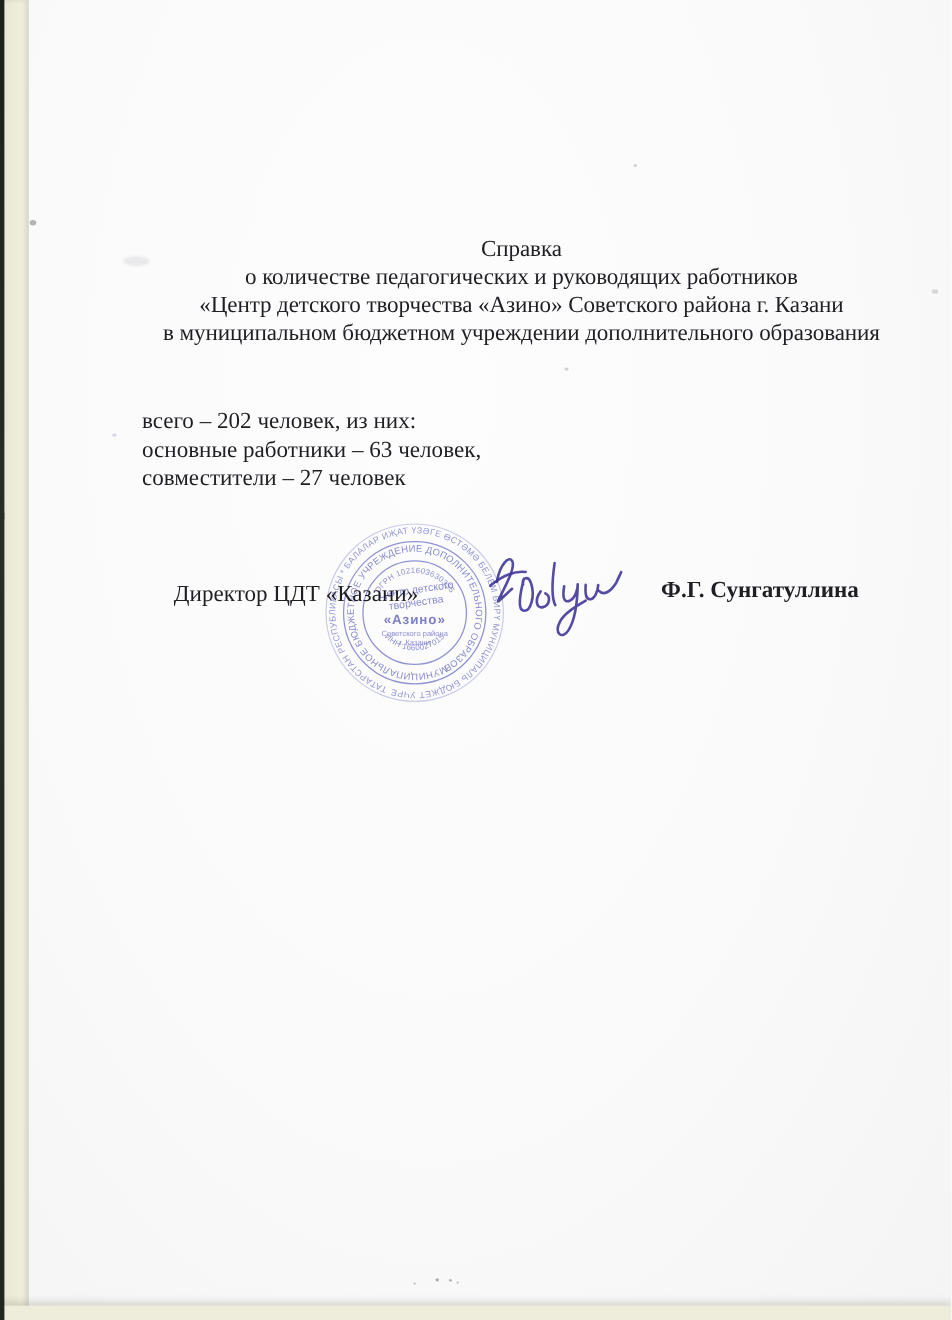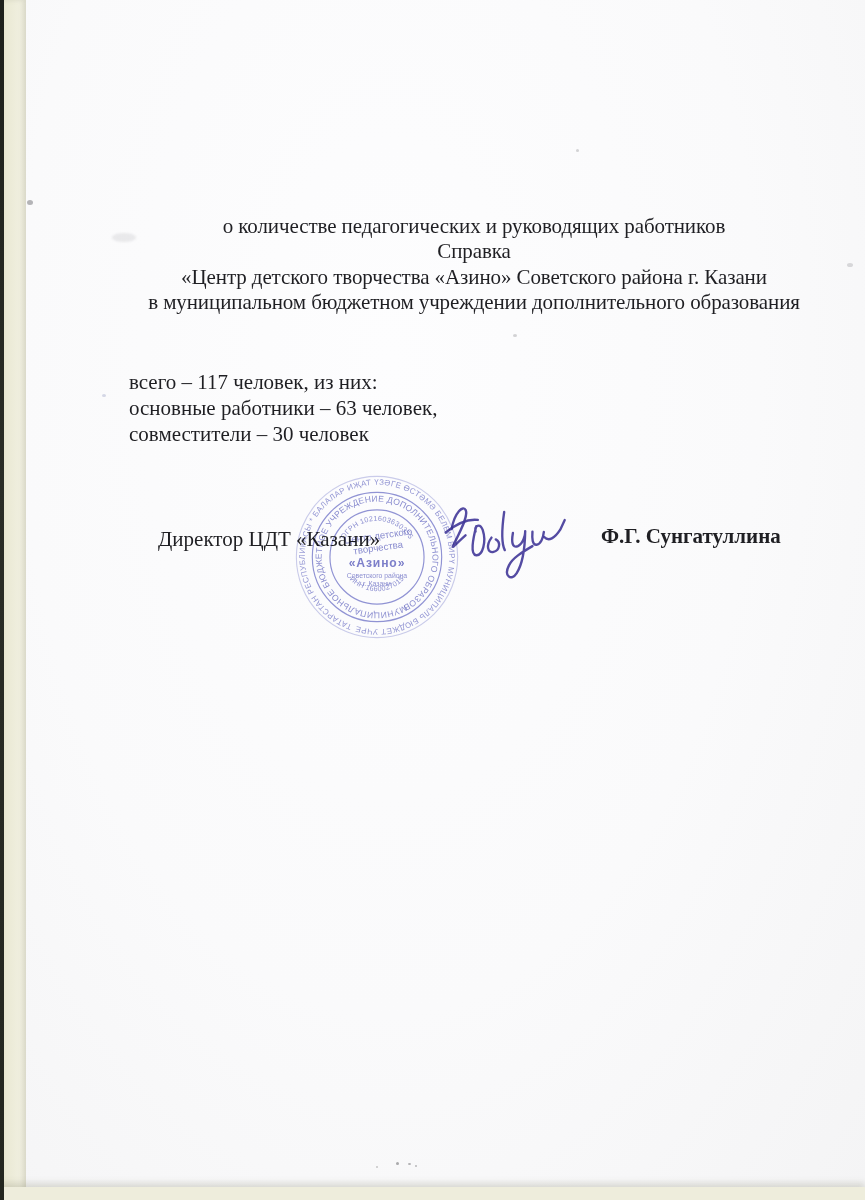--- a/index.html
+++ b/index.html
@@ -46,30 +46,30 @@
   .dot2{left:408px;top:1163px;width:3px;height:2px;background:rgba(105,105,108,.5);}
   .dot3{left:415px;top:1165px;width:2px;height:2px;background:rgba(105,105,108,.45);}
   .dot4{left:376px;top:1166px;width:2px;height:2px;background:rgba(120,120,122,.4);}
 </style>
 </head>
 <body>
 
 <div class="scan">
 
   <div class="doc-text title-block">
+    <span class="line">Справка</span>
     <span class="line">о количестве педагогических и руководящих работников</span>
-    <span class="line">Справка</span>
     <span class="line">«Центр детского творчества «Азино» Советского района г. Казани</span>
     <span class="line">в муниципальном бюджетном учреждении дополнительного образования</span>
   </div>
 
   <div class="doc-text body-block">
-    <span class="line">всего – 117 человек, из них:</span>
+    <span class="line">всего – 202 человек, из них:</span>
     <span class="line">основные работники – 63 человек,</span>
-    <span class="line">совместители – 30 человек</span>
+    <span class="line">совместители – 27 человек</span>
   </div>
 
   <div class="sig-row">
     <div class="doc-text sig-role">Директор ЦДТ «Казани»</div>
     <div class="doc-text sig-name">Ф.Г. Сунгатуллина</div>
   </div>
 
   <svg class="stamp" viewBox="0 0 200 200">
     <defs>
       <path id="rOuter" d="M100,14 a86,86 0 1,1 -0.2,0"></path>

